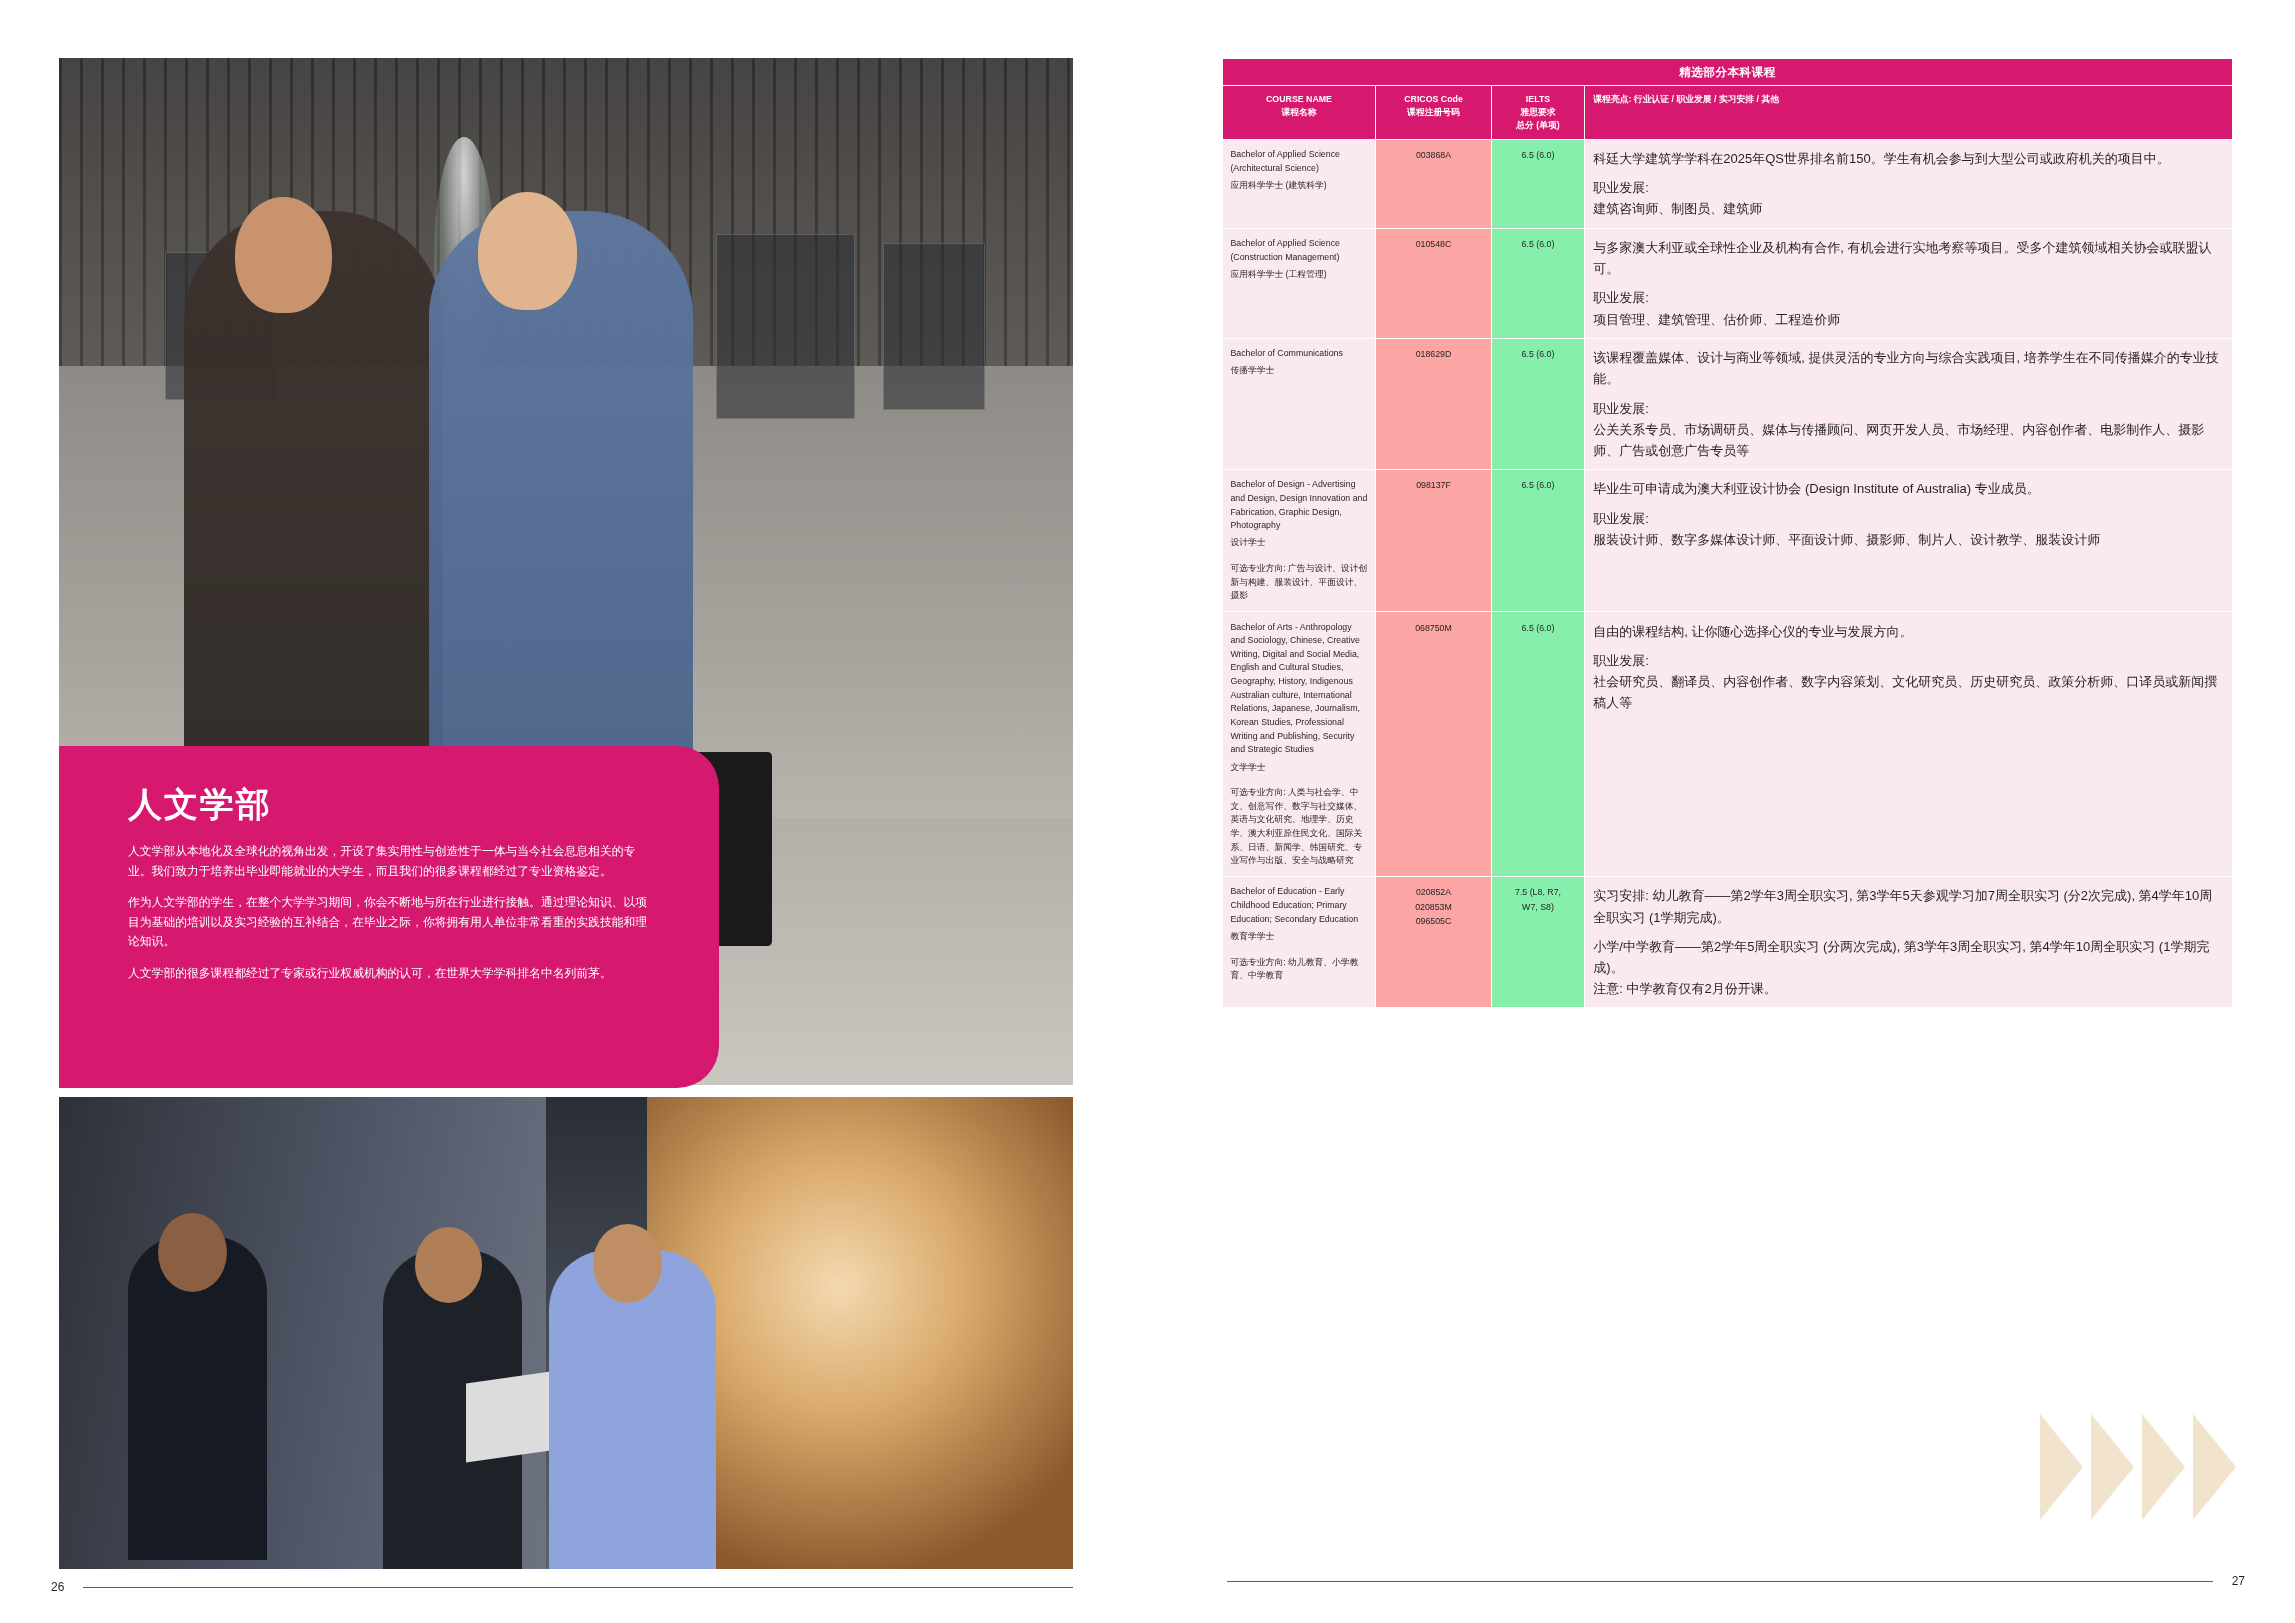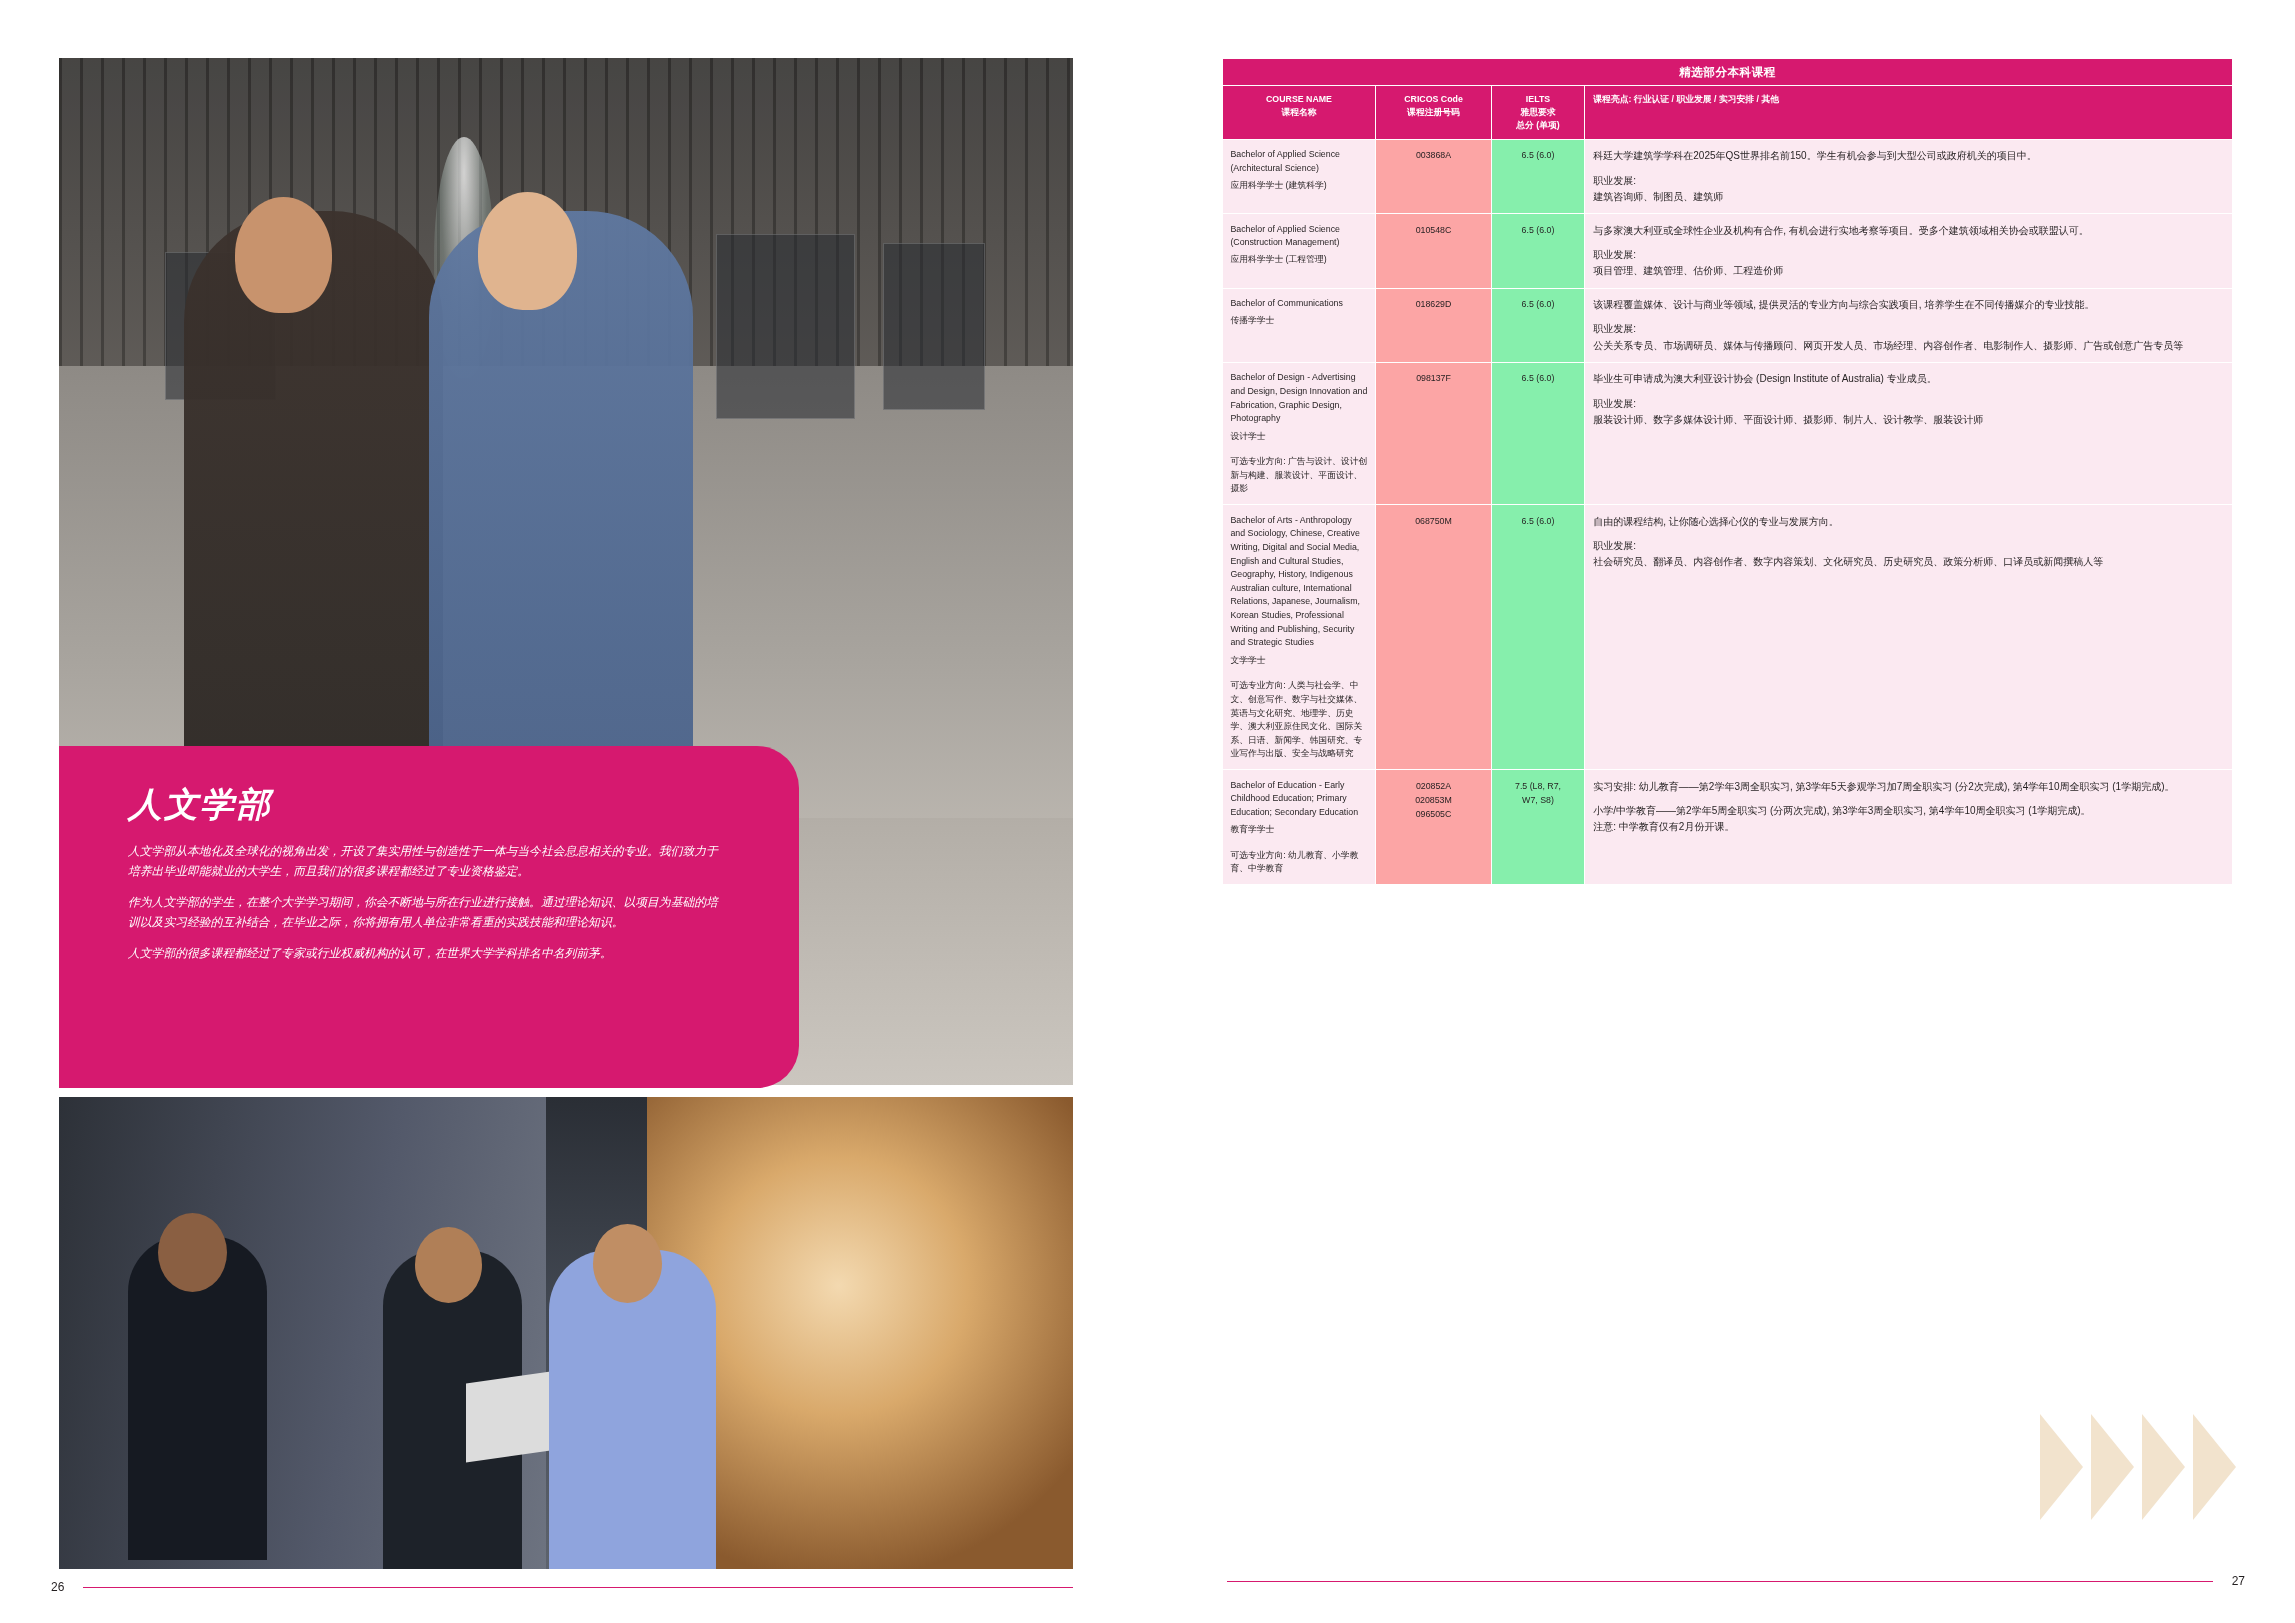--- a/index.html
+++ b/index.html
@@ -65,26 +65,25 @@
     position:absolute; left:419px; top:134px; width:99px; height:118px;
     background:#e0b48f; border-radius:50% 50% 45% 45%;
   }
   .hero-bag {
     position:absolute; left:560px; top:694px; width:153px; height:194px;
     background:#1a1a1a; border-radius:4.6px;
   }
 
   
   .magenta-panel {
-    position:absolute; left:59px; top:746px; width:740px; height:342px;
+    position:absolute; left:59px; top:746px; width:660px; height:342px;
     background:#d6196f;
     border-radius: 0 42px 42px 0;
     color:#fff;
     padding: 28px 69px 18.5px 69px;
-    font-style: italic;
   }
   .magenta-title {
     font-size:34px; font-weight:bold; letter-spacing:1.9px; margin:8.3px 0 14px 0;
   }
   .magenta-p {
     font-size:11.8px; line-height:1.65; margin:0 0 12px 0; max-width:597px;
   }
 
   
   .bottom-photo {
@@ -153,21 +152,21 @@
     font-size:11.6px; font-weight:bold; padding:5.6px 0 5.6px 0; letter-spacing:0.5px;
   }
   .tbl-head th {
     background:#d6196f; color:#fff; text-align:center;
     font-size:8.8px; font-weight:bold; padding:6.5px 3.7px; line-height:1.5;
   }
   .tbl-head th.hl { text-align:left; padding-left:8.3px; }
   td.c-name { background:#fbe9f1; font-size:8.8px; line-height:1.55; padding:8.3px 7.4px; }
   td.c-code { background:#fca5a5; font-size:8.8px; text-align:center; padding:8.3px 2.8px; line-height:1.6; }
   td.c-ielts { background:#86efac; font-size:8.8px; text-align:center; padding:8.3px 2.8px; line-height:1.6; }
-  td.c-high { background:#fbe9f1; font-size:10px; line-height:1.62; padding:8.3px 8.3px; }
+  td.c-high { background:#fbe9f1; font-size:13px; line-height:1.62; padding:8.3px 8.3px; }
   .hi-label { margin-top:8.3px; font-weight:normal; }
   .sub-zh { margin-top:3.7px; }
   .dir-zh { margin-top:12px; }
 
   .chevrons { position:absolute; right:62px; bottom:97px; width:194px; height:106px; }
   .chev {
     position:absolute; top:0; width:0; height:0;
     border-top:53px solid transparent; border-bottom:53px solid transparent;
     border-left:43px solid #f2e3cd;
   }

